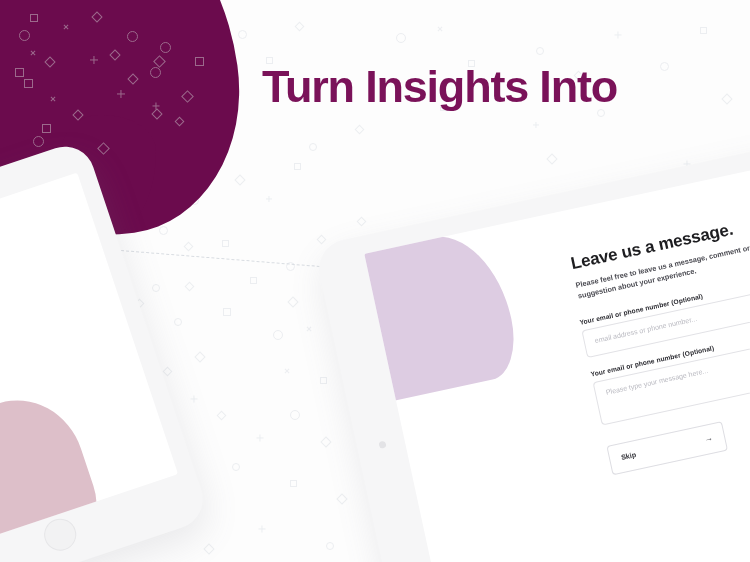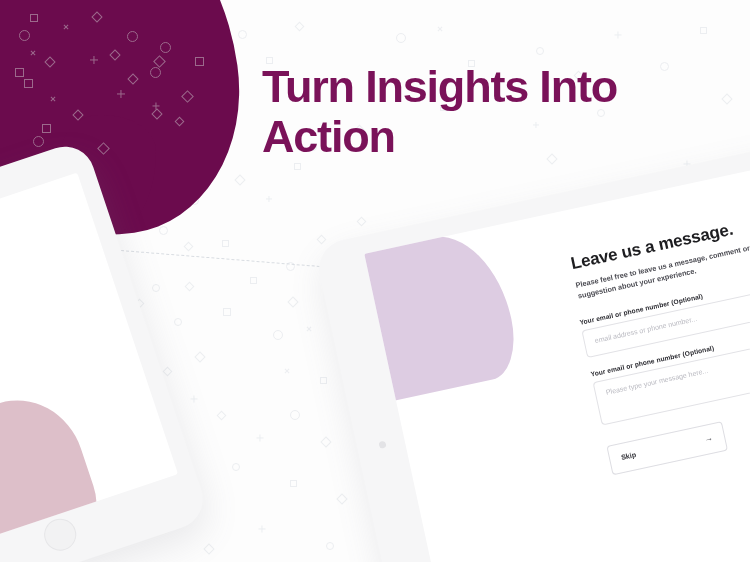--- a/index.html
+++ b/index.html
@@ -399,16 +399,15 @@
           </div>
 
         </div>
       </div>
     </div>
     <div id="home-right"></div>
   </div>
 
   <div id="headline">
     <div>Turn Insights Into</div>
-    <div>Action</div>
   </div>
 
 </div>
 
 </body></html>

